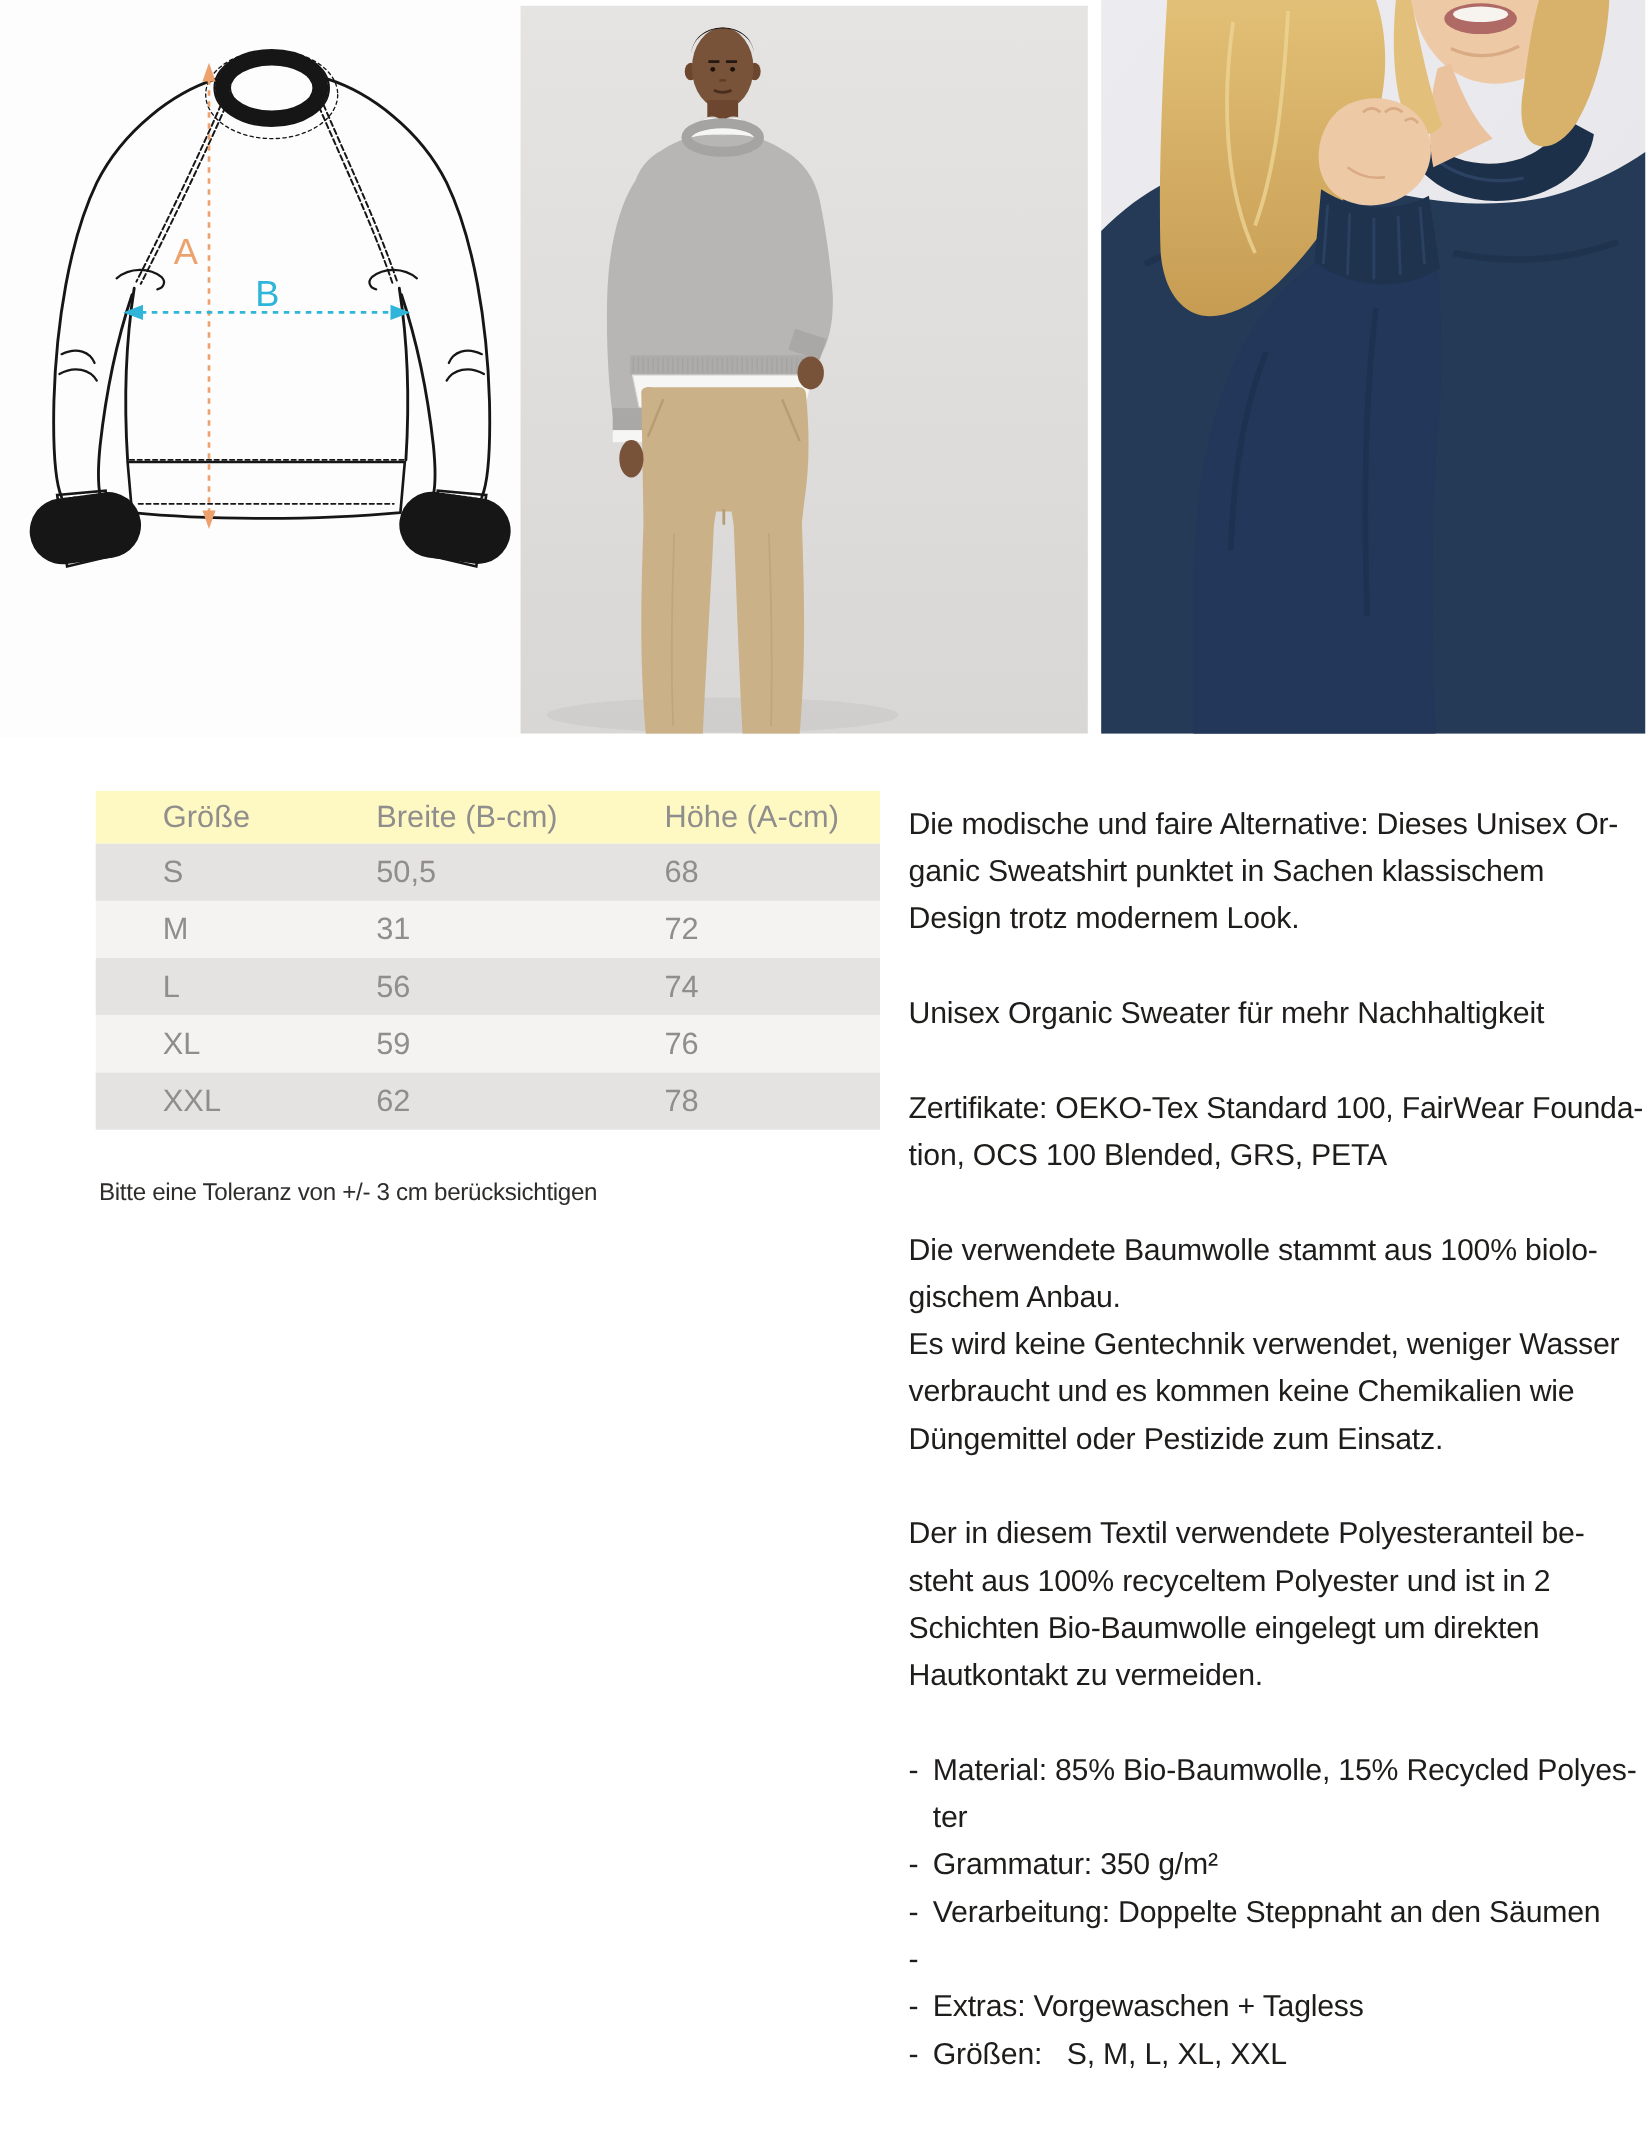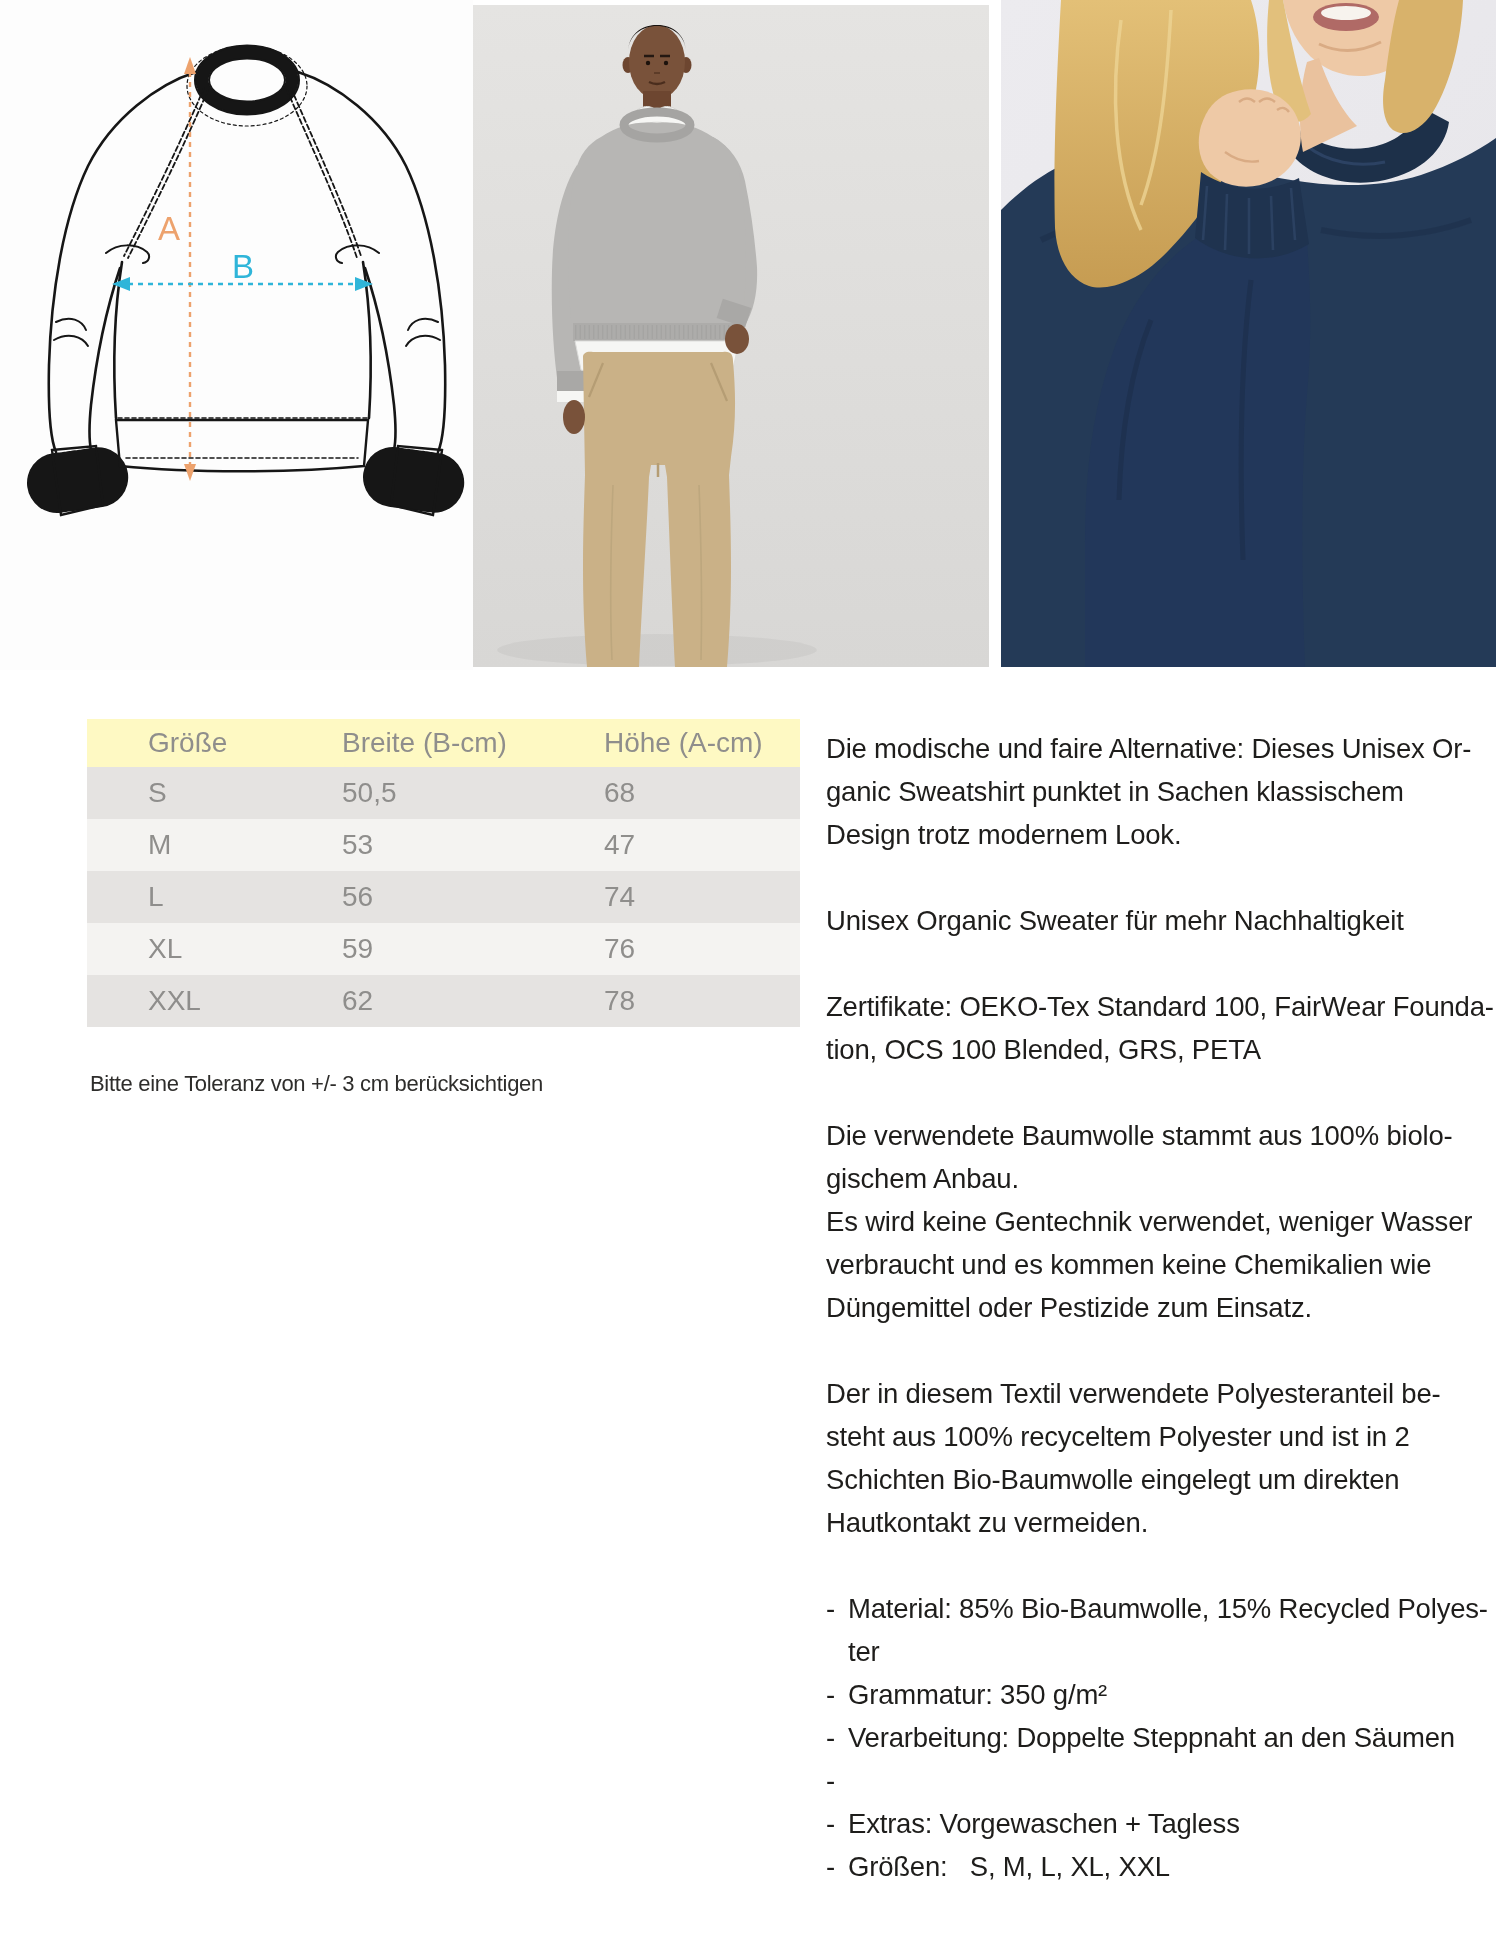--- a/index.html
+++ b/index.html
@@ -186,22 +186,22 @@
     <div class="t-c2">Breite (B-cm)</div>
     <div class="t-c3">Höhe (A-cm)</div>
   </div>
   <div class="t-row odd">
     <div class="t-c1">S</div>
     <div class="t-c2">50,5</div>
     <div class="t-c3">68</div>
   </div>
   <div class="t-row even">
     <div class="t-c1">M</div>
-    <div class="t-c2">53</div>
-    <div class="t-c3">47</div>
+    <div class="t-c2">31</div>
+    <div class="t-c3">72</div>
   </div>
   <div class="t-row odd">
     <div class="t-c1">L</div>
     <div class="t-c2">56</div>
     <div class="t-c3">74</div>
   </div>
   <div class="t-row even">
     <div class="t-c1">XL</div>
     <div class="t-c2">59</div>
     <div class="t-c3">76</div>

